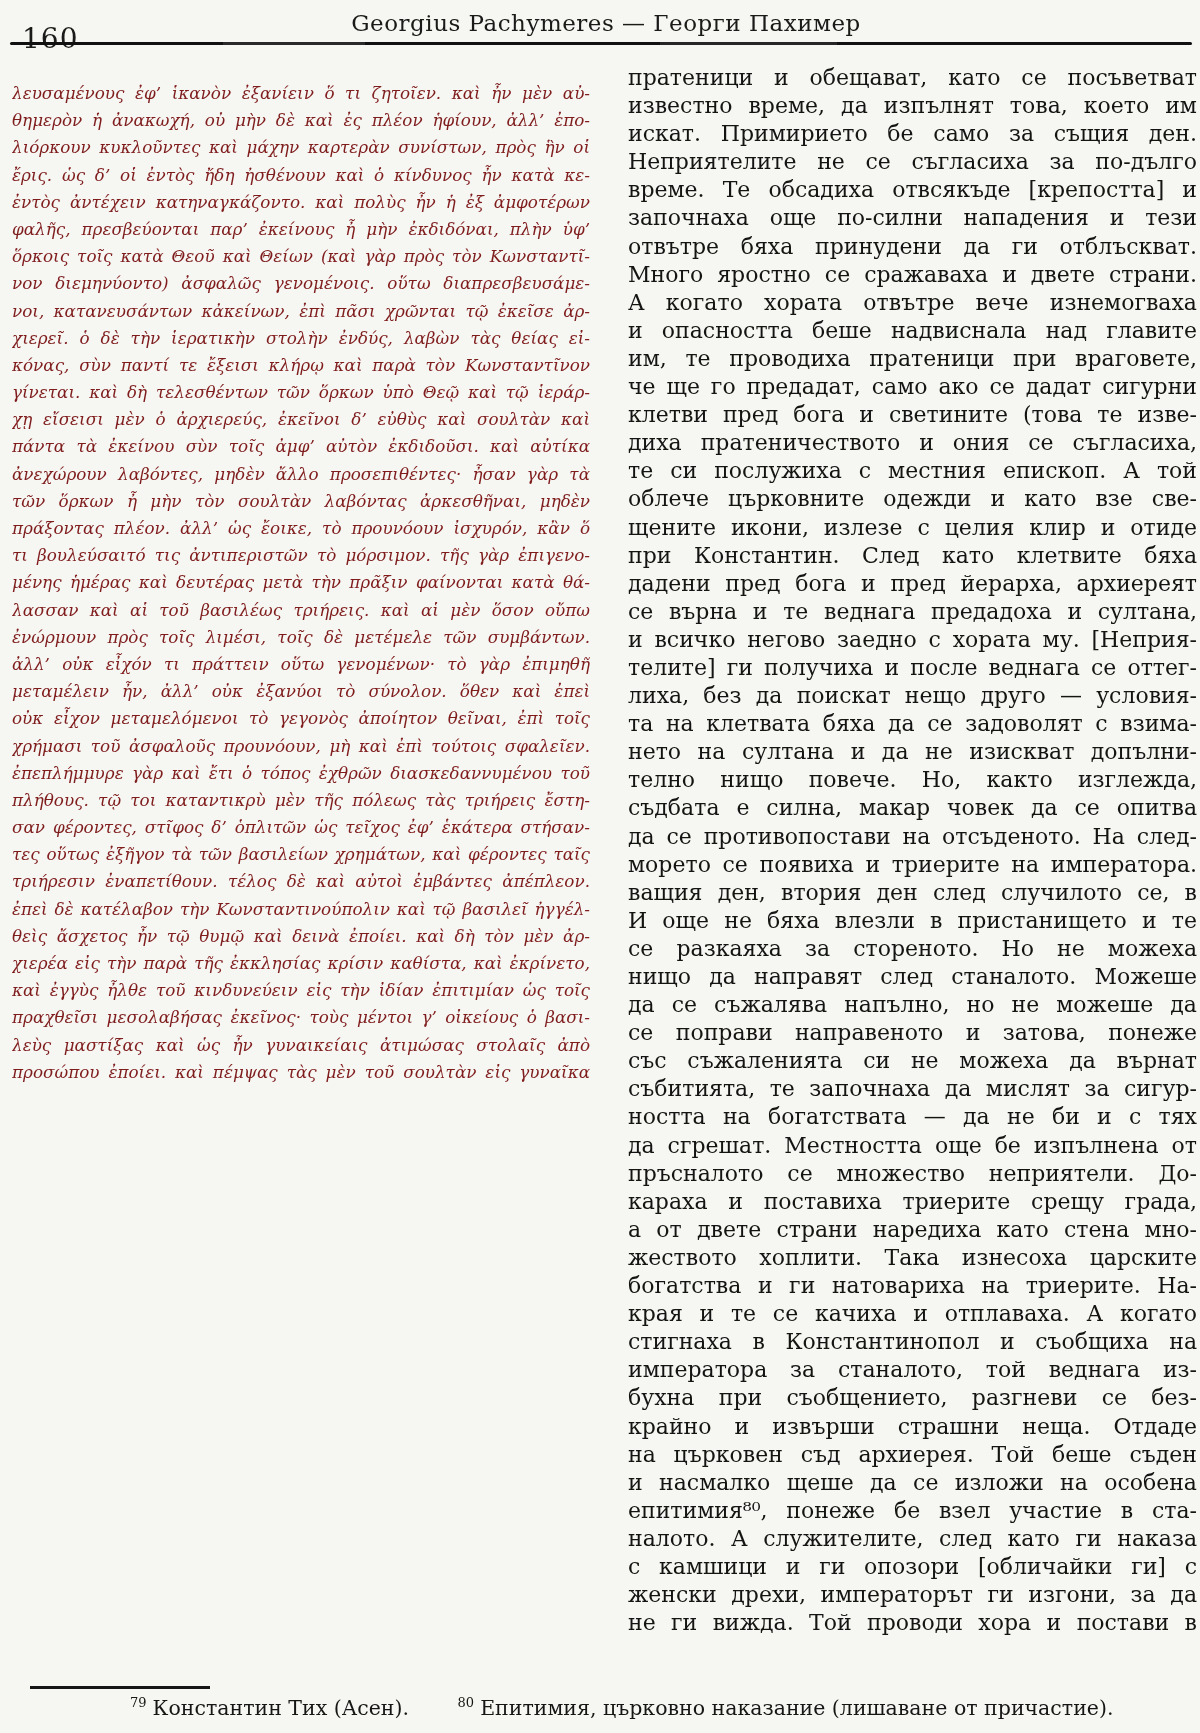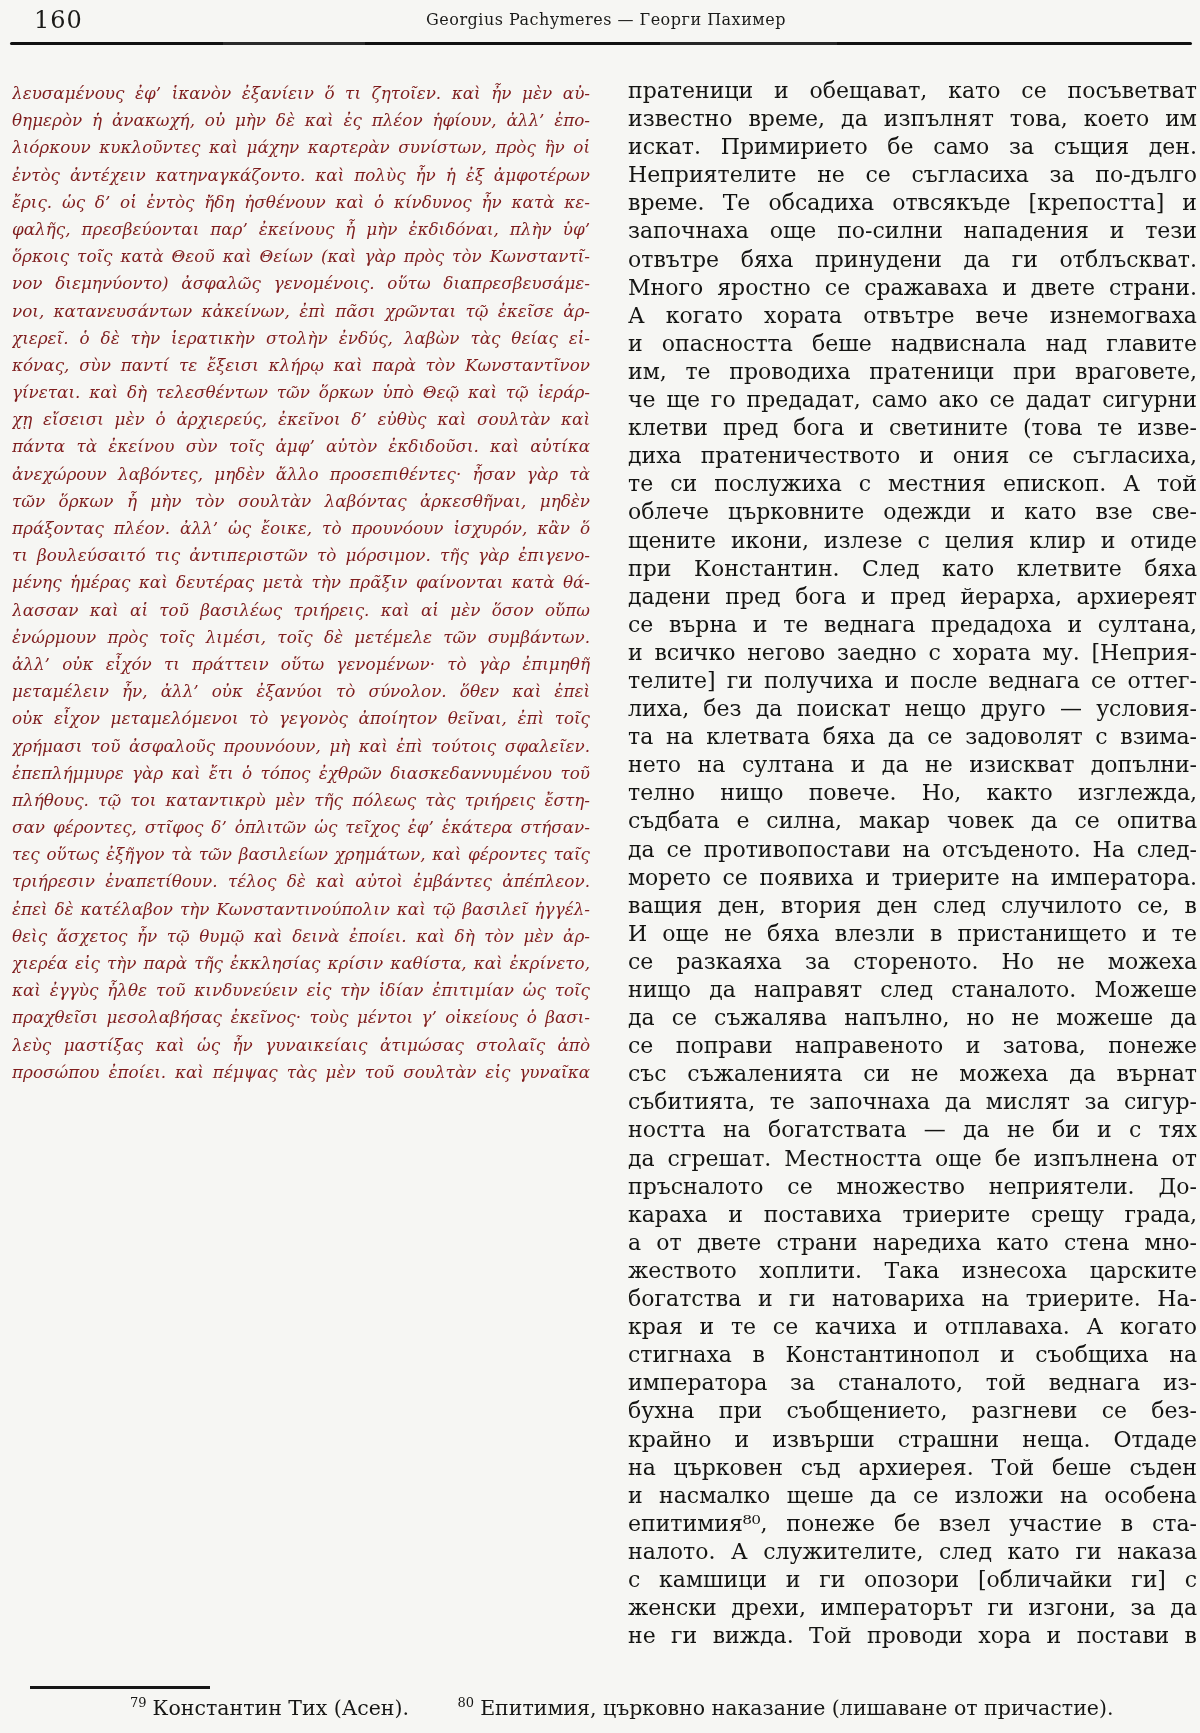--- a/index.html
+++ b/index.html
@@ -8,44 +8,44 @@
     background: #f6f6f3;
     font-family: "DejaVu Serif", serif;
     color: #1a1a18;
     position: relative;
     overflow: hidden;
   }
   .page { position: absolute; inset: 0; }
 
   
   .page-number {
-    position: absolute; left: 22px; top: 6px;
-    font-size: 24px; letter-spacing: 1px; margin-left: 12px;
+    position: absolute; left: 22px; top: 22px;
+    font-size: 28px; letter-spacing: 1px;
   }
   .running-title {
     position: absolute; left: 12px; right: 0; top: 10px;
-    text-align: center; font-size: 16px; letter-spacing: 0.5px;
+    text-align: center; font-size: 23px; letter-spacing: 0.5px;
   }
   .header-rule {
     position: absolute; left: 10px; right: 8px; top: 42px;
     height: 3px;
     background: linear-gradient(90deg,#111 0 18%,#2a2a2a 18% 30%,#111 30% 55%,#262626 55% 70%,#111 70% 100%);
     border-radius: 2px;
   }
 
   
   .col { position: absolute; }
   .col-greek {
     left: 12px; top: 80px; width: 578px;
     font-style: italic;
     font-size: 16.8px; line-height: 27.2px;
     color: #7f1d1d;
   }
   .col-bulgarian {
-    left: 628px; top: 77px; width: 569px;
+    left: 628px; top: 64px; width: 569px;
     font-size: 22px; line-height: 28.1px;
     color: #141412;
   }
   .tline {
     text-align: justify;
     text-align-last: justify;
     overflow: hidden;
     white-space: normal;
     height: 27.2px;
   }
@@ -78,22 +78,22 @@
   <div class="page-number">160</div>
 
   <div class="running-title">Georgius Pachymeres — Георги Пахимер</div>
 
   <div class="header-rule"></div>
 
   <div class="col col-greek">
       <div class="tline">λευσαμένους ἐφ’ ἱκανὸν ἐξανίειν ὅ τι ζητοῖεν. καὶ ἦν μὲν αὐ-</div>
       <div class="tline">θημερὸν ἡ ἀνακωχή, οὐ μὴν δὲ καὶ ἐς πλέον ἡφίουν, ἀλλ’ ἐπο-</div>
       <div class="tline">λιόρκουν κυκλοῦντες καὶ μάχην καρτερὰν συνίστων, πρὸς ἣν οἱ</div>
+      <div class="tline">ἔρις. ὡς δ’ οἱ ἐντὸς ἤδη ἠσθένουν καὶ ὁ κίνδυνος ἦν κατὰ κε-</div>
       <div class="tline">ἐντὸς ἀντέχειν κατηναγκάζοντο. καὶ πολὺς ἦν ἡ ἐξ ἀμφοτέρων</div>
-      <div class="tline">ἔρις. ὡς δ’ οἱ ἐντὸς ἤδη ἠσθένουν καὶ ὁ κίνδυνος ἦν κατὰ κε-</div>
       <div class="tline">φαλῆς, πρεσβεύονται παρ’ ἐκείνους ἦ μὴν ἐκδιδόναι, πλὴν ὑφ’</div>
       <div class="tline">ὅρκοις τοῖς κατὰ Θεοῦ καὶ Θείων (καὶ γὰρ πρὸς τὸν Κωνσταντῖ-</div>
       <div class="tline">νον διεμηνύοντο) ἀσφαλῶς γενομένοις. οὕτω διαπρεσβευσάμε-</div>
       <div class="tline">νοι, κατανευσάντων κἀκείνων, ἐπὶ πᾶσι χρῶνται τῷ ἐκεῖσε ἀρ-</div>
       <div class="tline">χιερεῖ. ὁ δὲ τὴν ἱερατικὴν στολὴν ἐνδύς, λαβὼν τὰς θείας εἰ-</div>
       <div class="tline">κόνας, σὺν παντί τε ἔξεισι κλήρῳ καὶ παρὰ τὸν Κωνσταντῖνον</div>
       <div class="tline">γίνεται. καὶ δὴ τελεσθέντων τῶν ὅρκων ὑπὸ Θεῷ καὶ τῷ ἱεράρ-</div>
       <div class="tline">χῃ εἴσεισι μὲν ὁ ἀρχιερεύς, ἐκεῖνοι δ’ εὐθὺς καὶ σουλτὰν καὶ</div>
       <div class="tline">πάντα τὰ ἐκείνου σὺν τοῖς ἀμφ’ αὐτὸν ἐκδιδοῦσι. καὶ αὐτίκα</div>
       <div class="tline">ἀνεχώρουν λαβόντες, μηδὲν ἄλλο προσεπιθέντες· ἦσαν γὰρ τὰ</div>

